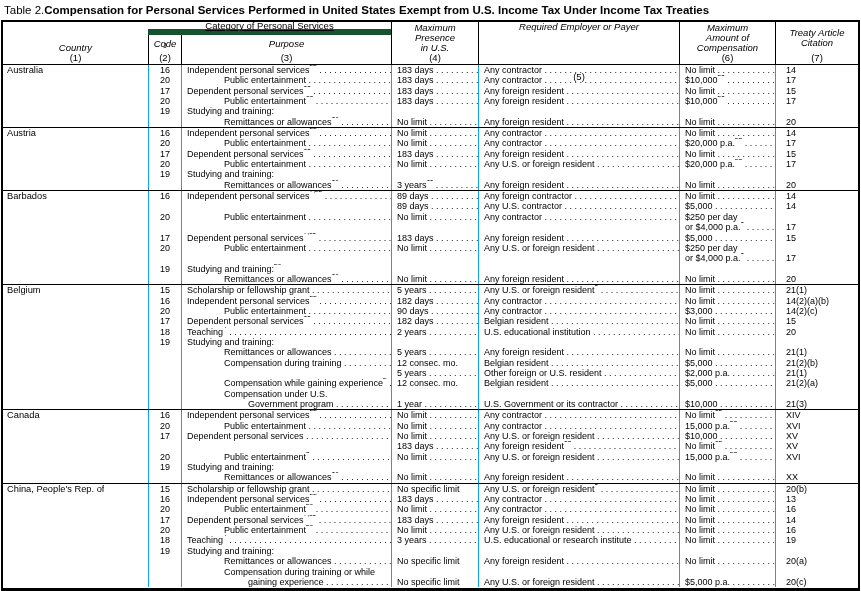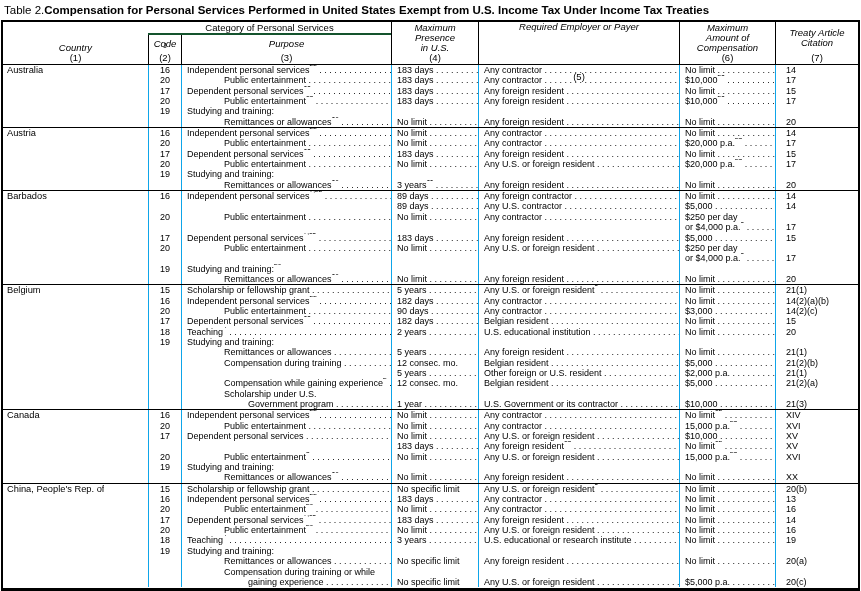--- a/index.html
+++ b/index.html
@@ -30,22 +30,22 @@
     grid-template-columns: 145px 33px 210px 87px 201px 96px 1fr;
     grid-template-rows: 13px 29px;
     height: 42px;
     font-size: 9.5px;
     flex: 0 0 auto;
   }
   .hc { display: flex; flex-direction: column; border-left: 1px solid #000; text-align: center; }
   .hc .ht { flex: 1 1 auto; display: flex; flex-direction: column; justify-content: center; line-height: 10px; font-style: italic; }
   .hc .hn { flex: 0 0 auto; line-height: 10px; padding-bottom: 1px; }
   #h-country  { grid-area: 1 / 1 / 3 / 2; border-left: none; margin-top: 20px; }
-  #h-category { grid-area: 1 / 2 / 2 / 4; border-bottom: 2px solid #14532d;
-                display: flex; align-items: center; justify-content: center; }
+  #h-category { grid-area: 1 / 2 / 2 / 4; border-bottom: 6px solid #14532d;
+                display: flex; align-items: center; justify-content: center; text-decoration: underline; }
   #h-code     { grid-area: 2 / 2 / 3 / 3; }
   #h-purpose  { grid-area: 2 / 3 / 3 / 4; }
   #h-presence { grid-area: 1 / 4 / 3 / 5; }
   #h-payer    { grid-area: 1 / 5 / 3 / 6; gap: 40px; }
   #h-amount   { grid-area: 1 / 6 / 3 / 7; }
   #h-article  { grid-area: 1 / 7 / 3 / 8; }
 
   
   .section {
     display: grid;
@@ -339,21 +339,21 @@
           <div class="line ind0"><span class="txt">Scholarship or fellowship grant</span><span class="leader"> . . . . . . . . . . . . . . . . . . . . . . . . . . . . . . . . . . . . . . . . . . . . . . . . . . . . . . . . . . . .</span></div>
           <div class="line ind0"><span class="txt">Independent personal services<sup>22</sup></span><span class="leader"> . . . . . . . . . . . . . . . . . . . . . . . . . . . . . . . . . . . . . . . . . . . . . . . . . . . . . . . . . . . .</span></div>
           <div class="line ind1"><span class="txt">Public entertainment</span><span class="leader"> . . . . . . . . . . . . . . . . . . . . . . . . . . . . . . . . . . . . . . . . . . . . . . . . . . . . . . . . . . . .</span></div>
           <div class="line ind0"><span class="txt">Dependent personal services<sup>15</sup></span><span class="leader"> . . . . . . . . . . . . . . . . . . . . . . . . . . . . . . . . . . . . . . . . . . . . . . . . . . . . . . . . . . . .</span></div>
           <div class="line ind0"><span class="txt">Teaching<sup>4</sup></span><span class="leader"> . . . . . . . . . . . . . . . . . . . . . . . . . . . . . . . . . . . . . . . . . . . . . . . . . . . . . . . . . . . .</span></div>
           <div class="line ind0"><span class="txt">Studying and training:</span></div>
           <div class="line ind1"><span class="txt">Remittances or allowances</span><span class="leader"> . . . . . . . . . . . . . . . . . . . . . . . . . . . . . . . . . . . . . . . . . . . . . . . . . . . . . . . . . . . .</span></div>
           <div class="line ind1"><span class="txt">Compensation during training</span><span class="leader"> . . . . . . . . . . . . . . . . . . . . . . . . . . . . . . . . . . . . . . . . . . . . . . . . . . . . . . . . . . . .</span></div>
           <div class="line ind0"></div>
           <div class="line ind1"><span class="txt">Compensation while gaining experience<sup>2</sup></span><span class="leader"> . . . . . . . . . . . . . . . . . . . . . . . . . . . . . . . . . . . . . . . . . . . . . . . . . . . . . . . . . . . .</span></div>
-          <div class="line ind1"><span class="txt">Scholarship under U.S.</span></div>
+          <div class="line ind1"><span class="txt">Compensation under U.S.</span></div>
           <div class="line ind2"><span class="txt">Government program</span><span class="leader"> . . . . . . . . . . . . . . . . . . . . . . . . . . . . . . . . . . . . . . . . . . . . . . . . . . . . . . . . . . . .</span></div>
         </div>
         <div class="col col-presence">
           <div class="line pad"><span class="txt">5 years</span><span class="leader"> . . . . . . . . . . . . . . . . . . . . . . . . . . . . . . . . . . . . . . . . . . . . . . . . . . . . . . . . . . . .</span></div>
           <div class="line pad"><span class="txt">182 days</span><span class="leader"> . . . . . . . . . . . . . . . . . . . . . . . . . . . . . . . . . . . . . . . . . . . . . . . . . . . . . . . . . . . .</span></div>
           <div class="line pad"><span class="txt">90 days</span><span class="leader"> . . . . . . . . . . . . . . . . . . . . . . . . . . . . . . . . . . . . . . . . . . . . . . . . . . . . . . . . . . . .</span></div>
           <div class="line pad"><span class="txt">182 days</span><span class="leader"> . . . . . . . . . . . . . . . . . . . . . . . . . . . . . . . . . . . . . . . . . . . . . . . . . . . . . . . . . . . .</span></div>
           <div class="line pad"><span class="txt">2 years</span><span class="leader"> . . . . . . . . . . . . . . . . . . . . . . . . . . . . . . . . . . . . . . . . . . . . . . . . . . . . . . . . . . . .</span></div>
           <div class="line pad"></div>
           <div class="line pad"><span class="txt">5 years</span><span class="leader"> . . . . . . . . . . . . . . . . . . . . . . . . . . . . . . . . . . . . . . . . . . . . . . . . . . . . . . . . . . . .</span></div>

